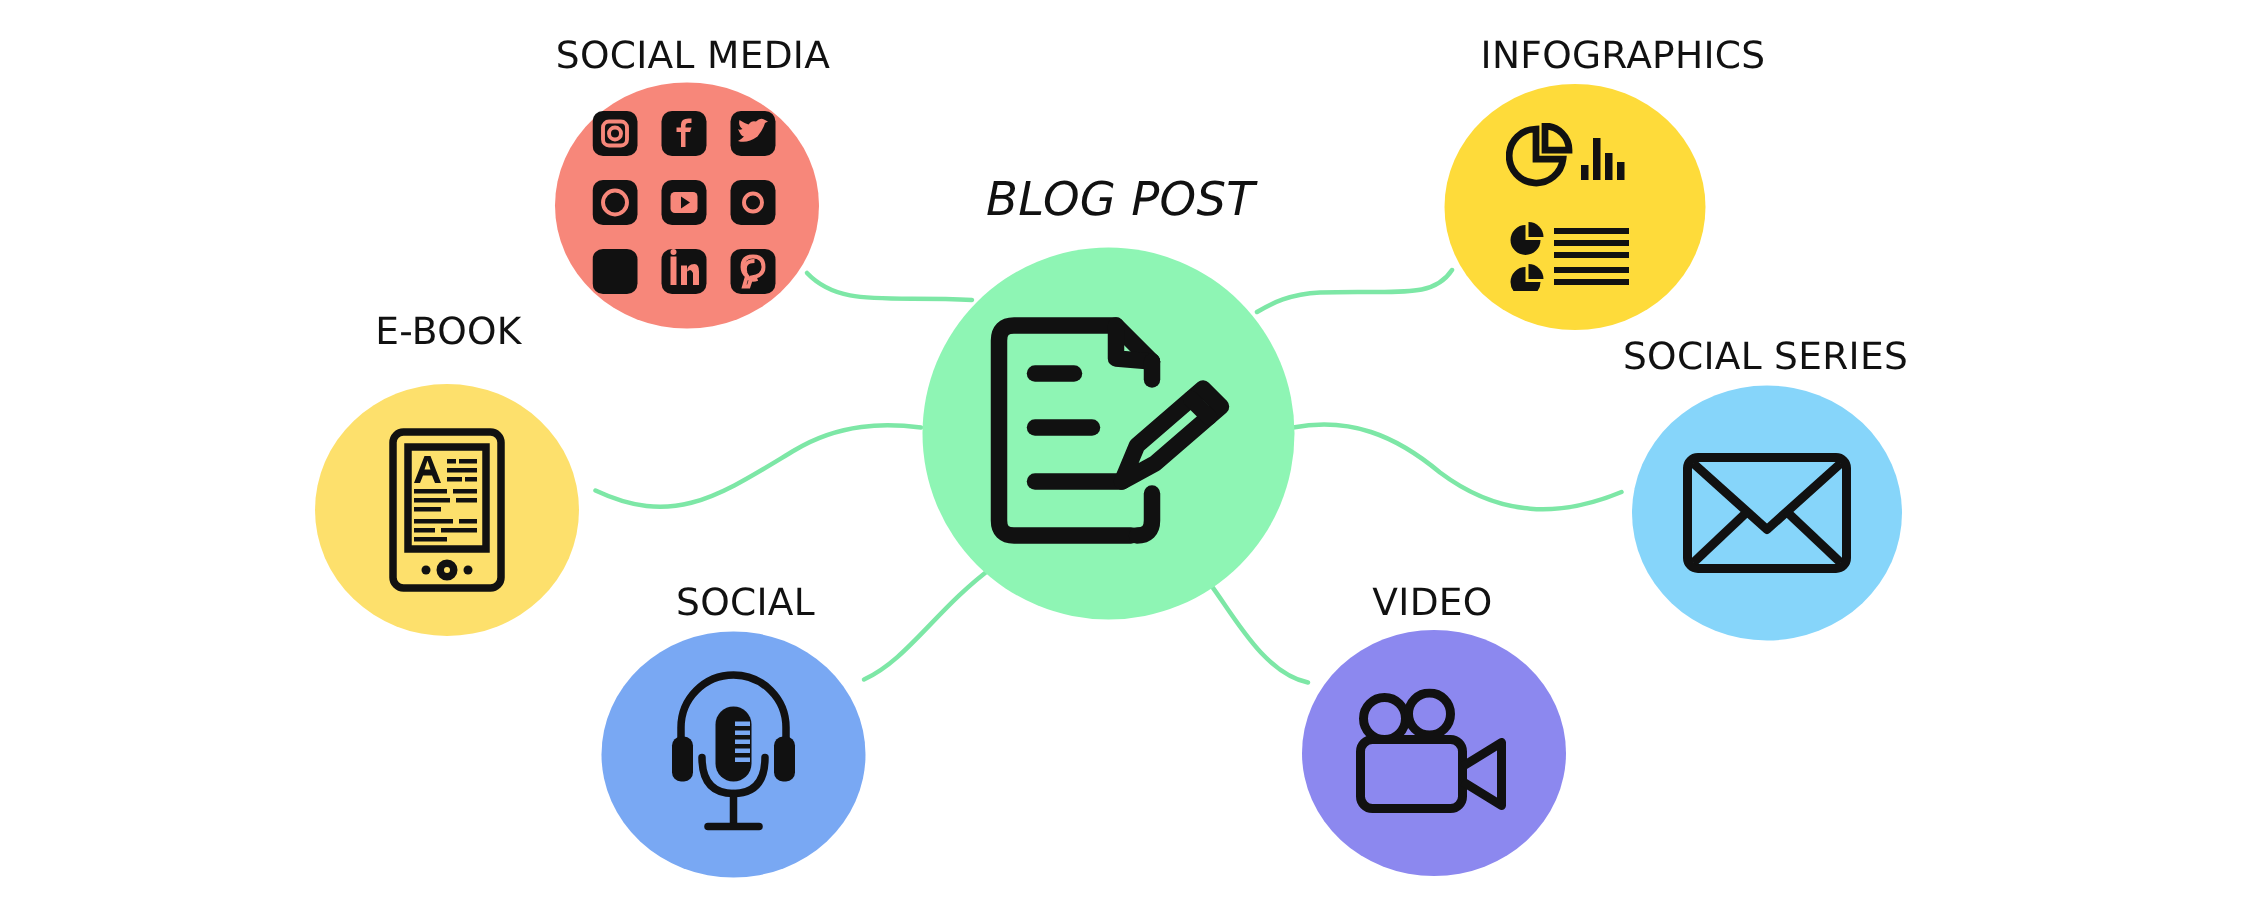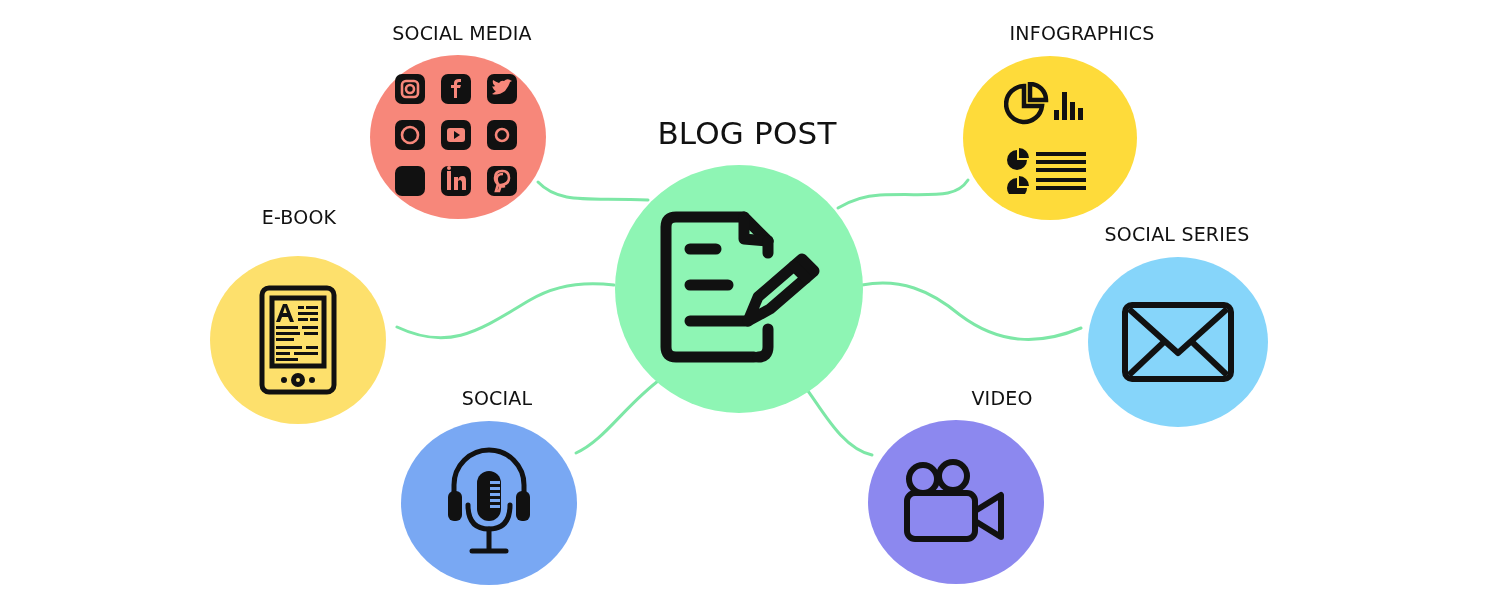--- a/index.html
+++ b/index.html
@@ -1,40 +1,40 @@
 <!DOCTYPE html>
 <html><head>
 <meta charset="utf-8">
 <style>
   html, body { margin:0; padding:0; background:#ffffff; }
   body { width:1500px; height:600px; position:relative; overflow:hidden; font-family:"DejaVu Sans", sans-serif; }
   .connectors { position:absolute; left:0; top:0; width:1500px; height:600px; }
   .node { position:absolute; }
   .circle { position:absolute; border-radius:50%; display:flex; align-items:center; justify-content:center; }
   .label { position:absolute; text-align:center; color:#111; font-family:"DejaVu Sans", sans-serif; letter-spacing:0.2px; white-space:nowrap; transform:translateX(-50%); }
-  .label.small { font-size:19px; }
+  .label.small { font-size:25px; }
   .label.big { font-size:31px; }
   .icon svg { display:block; }
 </style>
 </head>
 <body>
 
 <svg class="connectors" viewBox="0 0 1500 600">
   <g fill="none" stroke="#7de7a6" stroke-width="3" stroke-linecap="round">
     <path d="M538,182 C560,205 590,197 648,200"></path>
     <path d="M397,327 C450,352 480,330 530,300 C560,282 590,282 614,285"></path>
     <path d="M576,453 C605,440 625,405 662,378"></path>
     <path d="M968,180 C955,200 930,193 880,195 C860,196 848,202 838,208"></path>
     <path d="M862,285 C900,278 930,290 960,315 C1000,345 1040,345 1081,328"></path>
     <path d="M802,383 C820,405 840,448 872,455"></path>
   </g>
 </svg>
 
 <div class="node">
-  <div class="label big" style="left:747px; top:115px;">BLOG POST</div>
+  <div class="label big" style="left:747px; top:115px;font-style:italic;">BLOG POST</div>
   <div class="circle" style="left:615px; top:165px; width:248px; height:248px; background:#8ef5b4;">
     <span class="icon">
       <svg width="170" height="160" viewBox="0 0 170 160">
         <g fill="none" stroke="#111" stroke-width="11" stroke-linecap="round" stroke-linejoin="round">
           <path d="M100,148 L22,148 Q12,148 12,138 L12,18 Q12,8 22,8 L90,8 L114,32"></path>
           <path d="M90,8 L90,30 L114,32"></path>
           <path d="M114,32 L114,44"></path>
           <path d="M114,120 L114,138 Q114,148 104,148"></path>
           <line x1="36" y1="40" x2="62" y2="40"></line>
           <line x1="36" y1="76" x2="74" y2="76"></line>
@@ -186,21 +186,21 @@
           <rect x="44" y="48" width="10" height="3"></rect>
           <rect x="44" y="54" width="10" height="3"></rect>
           <rect x="44" y="60" width="10" height="3"></rect>
         </g>
       </svg>
     </span>
   </div>
 </div>
 
 <div class="node">
-  <div class="label small" style="left:955px; top:387px;margin-left:47px;">VIDEO</div>
+  <div class="label small" style="left:955px; top:387px;">VIDEO</div>
   <div class="circle" style="left:868px; top:420px; width:176px; height:164px; background:#8c88ef;">
     <span class="icon">
       <svg width="106" height="86" viewBox="0 0 106 86">
         <g fill="none" stroke="#111" stroke-width="6" stroke-linejoin="round">
           <circle cx="20" cy="20" r="14"></circle>
           <circle cx="50" cy="17" r="14"></circle>
           <rect x="4" y="34" width="68" height="46" rx="8"></rect>
           <path d="M72,52 L98,36 L98,78 L72,62"></path>
         </g>
       </svg>

